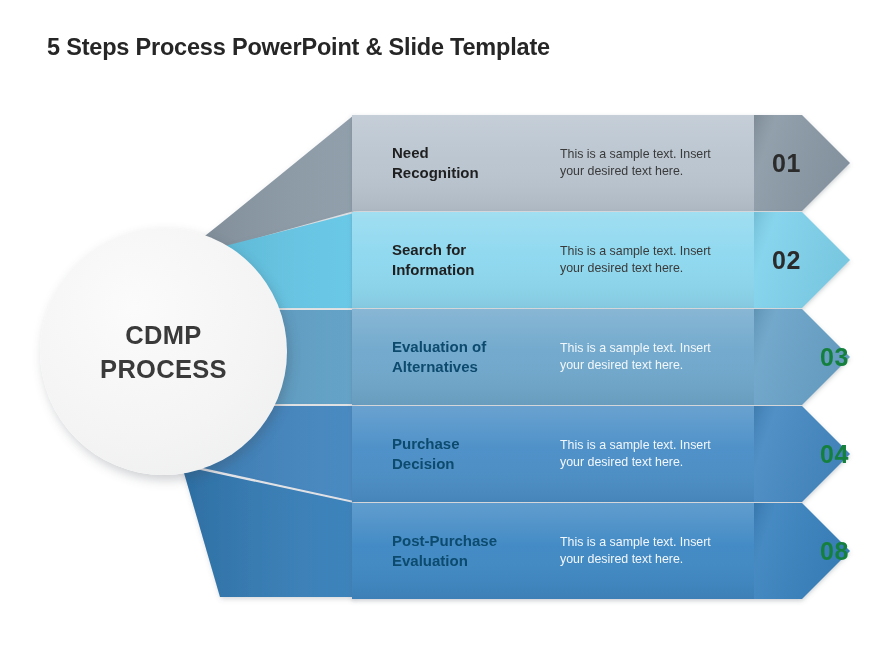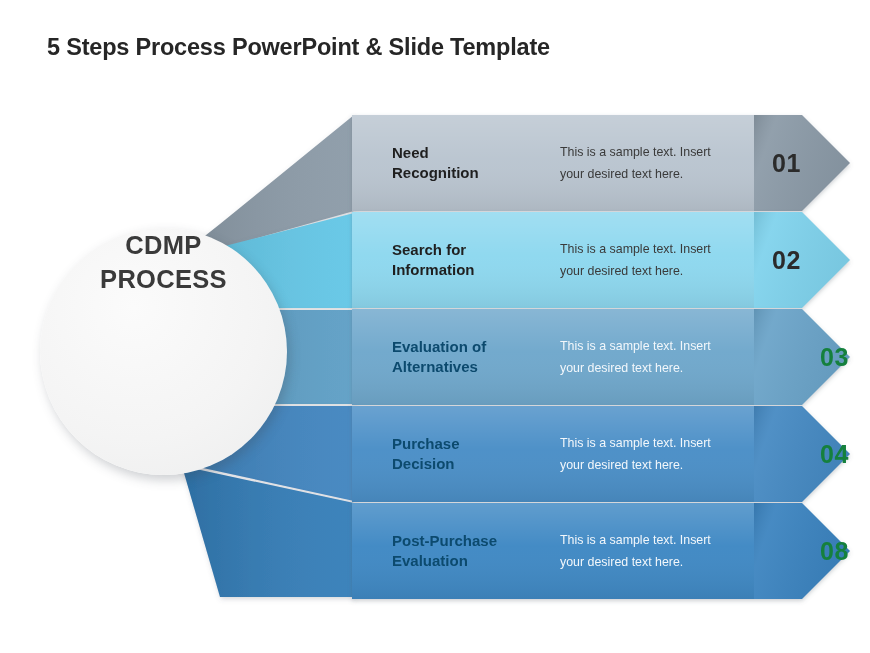--- a/index.html
+++ b/index.html
@@ -64,21 +64,21 @@
     white-space: pre-line;
   }
   .row-step-desc {
     position: absolute;
     left: 558px;
     top: 50%;
     transform: translateY(-50%);
     width: 172px;
     font-size: 12.4px;
     font-weight: normal;
-    line-height: 22px;
+    line-height: 17px;
   }
   .row-step-number {
     position: absolute;
     left: 770px;
     top: 50%;
     transform: translateY(-50%);
     font-size: 25px;
     font-weight: bold;
     letter-spacing: 0.5px;
   }
@@ -93,21 +93,21 @@
   #center-circle {
     position: absolute;
     left: 38px;
     top: 228px;
     width: 247px;
     height: 247px;
     border-radius: 50%;
     background: radial-gradient(circle at 38% 32%, #fbfbfb 0%, #f4f4f4 58%, #eceded 100%);
     box-shadow: 3px 5px 11px rgba(60,70,80,0.26);
     display: flex;
-    align-items: flex-start;
+    align-items: center;
     justify-content: center;
     z-index: 5;
   }
   #center-circle-label {
     text-align: center;
     font-size: 25.5px;
     font-weight: bold;
     color: #3a3a3a;
     line-height: 34px;
     white-space: pre-line;

